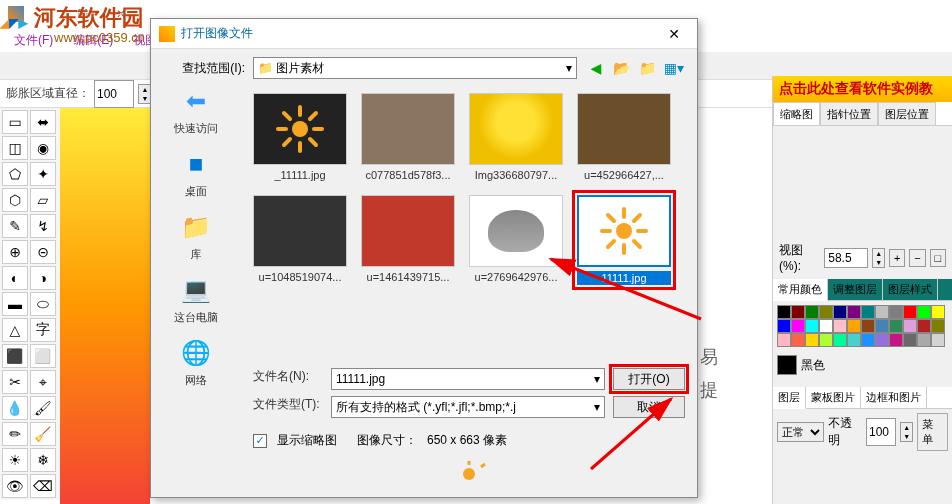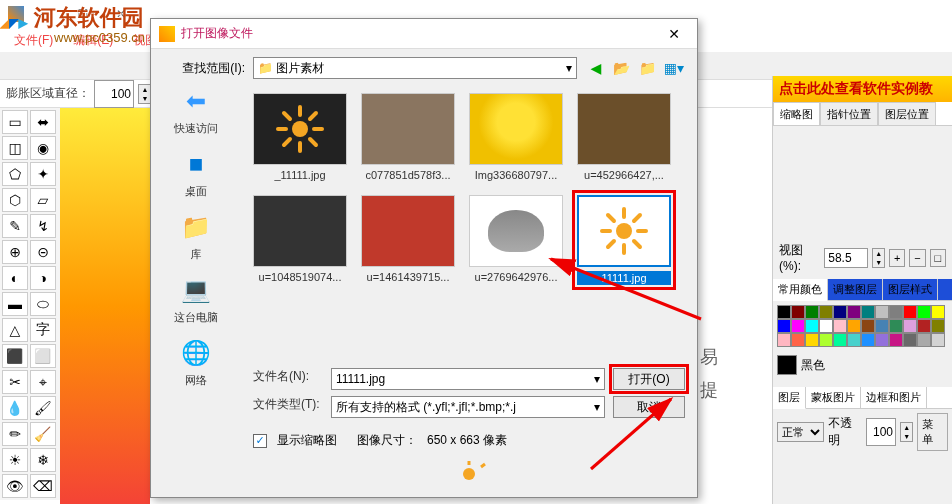--- a/index.html
+++ b/index.html
@@ -4,57 +4,57 @@
 <style>
 *{margin:0;padding:0;box-sizing:border-box;font-family:"Microsoft YaHei","SimSun",sans-serif;font-size:12px}
 body{background:#fff;width:952px;height:504px;overflow:hidden;position:relative}
 .main-window{position:absolute;top:0;left:0;width:952px;height:504px;background:#fff}
 .title-bar{height:28px;display:flex;align-items:center;padding:0 8px;background:#fff}
 .app-icon{width:16px;height:16px;background:linear-gradient(45deg,#f80,#48c);margin-right:6px}
 .title-text{flex:1;color:#333}
 .win-btns{display:flex;gap:8px}
 .win-btn{width:30px;height:20px;display:flex;align-items:center;justify-content:center;color:#666}
 .menu-bar{height:24px;display:flex;align-items:center;padding:0 6px;gap:4px;background:#fff}
-.menu-item{padding:2px 8px;color:#ef4444}
+.menu-item{padding:2px 8px;color:#a21caf}
 .watermark{position:absolute;top:2px;left:0;z-index:5;pointer-events:none}
 .wm-logo{font-size:28px;font-weight:bold}
 .wm-c1{color:#f7931e}.wm-c2{color:#0066cc}.wm-c3{color:#29abe2}
 .wm-text{font-size:22px;color:#c2410c;font-weight:bold;text-shadow:1px 1px 0 #fff;margin-left:6px}
 .wm-url{font-size:13px;color:#a16207;margin-left:54px;margin-top:-4px}
 .toolbar-row{height:28px;display:flex;align-items:center;padding:2px 6px;gap:4px;border-bottom:1px solid #ddd}
 .tb-label{color:#404040}
-.tb-input{width:40px;height:20px;border:1px solid #999;padding:13px 2px;text-align:right}
+.tb-input{width:40px;height:20px;border:1px solid #999;padding:13px 2px;text-align:left}
 .tb-spin{width:14px;height:20px;display:flex;flex-direction:column;border:1px solid #999}
 .tb-spin div{flex:1;font-size:7px;text-align:center;line-height:9px;background:#eee}
 .tool-palette{position:absolute;left:0;top:108px;width:60px;display:flex;flex-wrap:wrap;padding:2px;gap:2px;background:#f5f5f5}
 .tool-btn{width:26px;height:24px;border:1px solid #ccc;background:#fff;display:flex;align-items:center;justify-content:center;font-size:14px}
 .right-panel{position:absolute;right:0;top:76px;width:180px;height:428px;background:#f0f0f0;border-left:1px solid #ccc}
 .banner{height:26px;background:linear-gradient(#ffd700,#ffb400);color:#cc0000;font-weight:bold;font-size:14px;display:flex;align-items:center;padding:0 6px;white-space:nowrap;overflow:hidden}
 .tabs{display:flex;height:24px;border-bottom:1px solid #ccc;background:#fff}
 .tab{padding:4px 6px;border:1px solid #ccc;border-bottom:none;background:#eee;font-size:11px}
 .tab.active{background:#fff}
 .zoom-row{display:flex;align-items:center;padding:6px;gap:4px}
 .zoom-input{width:44px;height:20px;border:1px solid #999;padding:0 3px}
 .sq-btn{width:18px;height:18px;border:1px solid #999;background:#eee;display:flex;align-items:center;justify-content:center;font-size:11px}
-.section-tabs{display:flex;border-bottom:1px solid #ccc;background:#1d4ed8}
+.section-tabs{display:flex;border-bottom:1px solid #ccc;background:#0f766e}
 .section-tab{padding:3px 5px;font-size:11px;border-right:1px solid #ccc}
 .section-tab.active{background:#fff;border-bottom:1px solid #fff;margin-bottom:-1px}
 .swatches{display:flex;flex-wrap:wrap;padding:4px;gap:0}
 .swatch{width:14px;height:14px;border:1px solid #888}
 .color-row{display:flex;align-items:center;padding:4px;gap:4px}
 .color-box{width:20px;height:20px;background:#000;border:1px solid #888}
 .layer-tabs{display:flex;border-bottom:1px solid #ccc;background:#fff;margin-top:8px}
 .layer-controls{display:flex;align-items:center;padding:4px;gap:4px}
 .layer-select{width:50px;height:20px;border:1px solid #999;background:#eee;font-size:11px}
 .layer-btns{display:flex;padding:2px;gap:0}
 .layer-btn{padding:3px 4px;border:1px solid #aaa;background:#eee;font-size:11px}
 .dialog{position:absolute;left:150px;top:18px;width:548px;height:480px;background:#f0f0f0;border:1px solid #888;box-shadow:3px 3px 8px rgba(0,0,0,0.3);z-index:100}
 .dlg-title{height:30px;display:flex;align-items:center;padding:0 8px;background:#fff;border-bottom:1px solid #ddd}
 .dlg-title-icon{width:16px;height:16px;margin-right:6px;background:linear-gradient(45deg,#f80,#fc0)}
-.dlg-title-text{flex:1;color:#be185d}
+.dlg-title-text{flex:1;color:#0369a1}
 .dlg-close{width:30px;height:24px;display:flex;align-items:center;justify-content:center;font-size:14px}
 .dlg-body{display:flex;height:calc(100% - 30px)}
 .dlg-sidebar{width:90px;padding:8px 0;display:flex;flex-direction:column;align-items:center;gap:12px}
 .side-item{display:flex;flex-direction:column;align-items:center;gap:4px;cursor:pointer}
 .side-icon{width:32px;height:32px;display:flex;align-items:center;justify-content:center;font-size:24px}
 .side-label{font-size:11px;color:#333}
 .dlg-main{flex:1;padding:8px 12px;display:flex;flex-direction:column}
 .lookup-row{display:flex;align-items:center;gap:8px;margin-bottom:10px}
 .lookup-select{flex:1;height:22px;border:1px solid #888;background:#fff;padding:0 4px;display:flex;align-items:center;justify-content:space-between}
 .nav-btns{display:flex;gap:4px}

